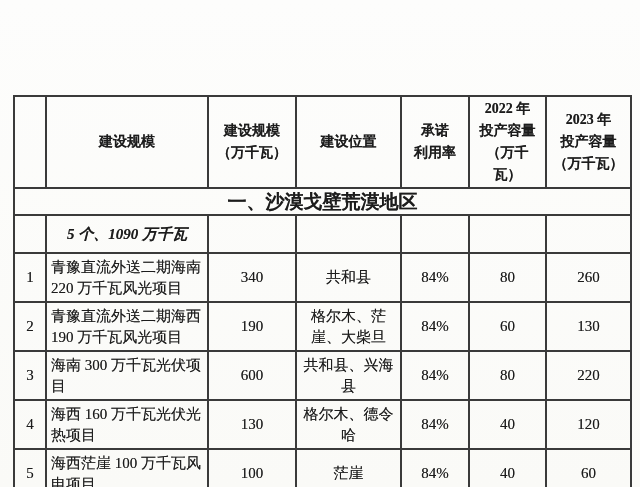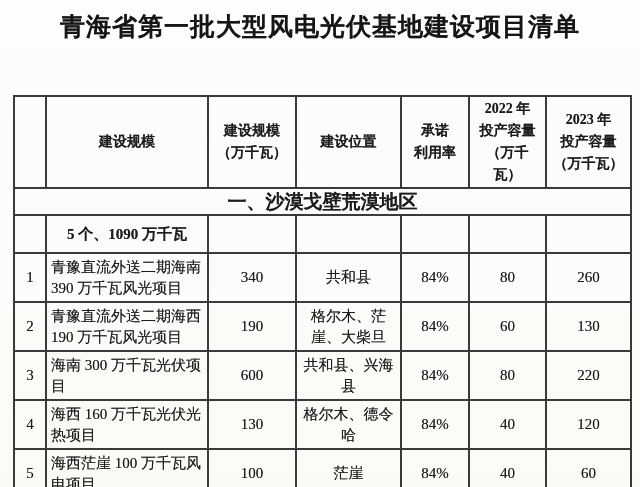--- a/index.html
+++ b/index.html
@@ -55,21 +55,21 @@
     font-size: 14px;
     line-height: 22px;
     white-space: pre-line;
   }
   tr.section-row { height: 27px; }
   tr.section-row td {
     font-weight: bold;
     text-align: center;
     font-size: 19px;
   }
-  tr.subtotal-row { height: 38px; }
+  tr.subtotal-row { height: 38px; font-style: italic; }
   tr.subtotal-row td.subtotal-label {
     font-weight: bold;
     text-align: center;
     font-size: 15px;
   }
   tr.data-row { height: 49px; }
   td.cell-no { text-align: center; }
   td.cell-name {
     text-align: left;
     font-size: 14px;
@@ -82,21 +82,20 @@
     padding-left: 5px;
     padding-right: 3px;
   }
   td.cell-num { text-align: center; }
 </style>
 </head>
 <body>
 
 <div class="doc">
 
-  <h1 class="doc-title">青海省第一批大型风电光伏基地建设项目清单</h1>
 
   <table class="project-table">
     <colgroup>
       <col style="width:32px">
       <col style="width:162px">
       <col style="width:88px">
       <col style="width:105px">
       <col style="width:68px">
       <col style="width:77px">
       <col style="width:85px">
@@ -128,21 +127,21 @@
         <td class="subtotal-label">5 个、1090 万千瓦</td>
         <td></td>
         <td></td>
         <td></td>
         <td></td>
         <td></td>
       </tr>
 
       <tr class="data-row">
         <td class="cell-no">1</td>
-        <td class="cell-name">青豫直流外送二期海南 390 万千瓦风光项目</td>
+        <td class="cell-name">青豫直流外送二期海南 220 万千瓦风光项目</td>
         <td class="cell-num">340</td>
         <td class="cell-location">共和县</td>
         <td class="cell-num">84%</td>
         <td class="cell-num">80</td>
         <td class="cell-num">260</td>
       </tr>
 
       <tr class="data-row">
         <td class="cell-no">2</td>
         <td class="cell-name">青豫直流外送二期海西 190 万千瓦风光项目</td>

